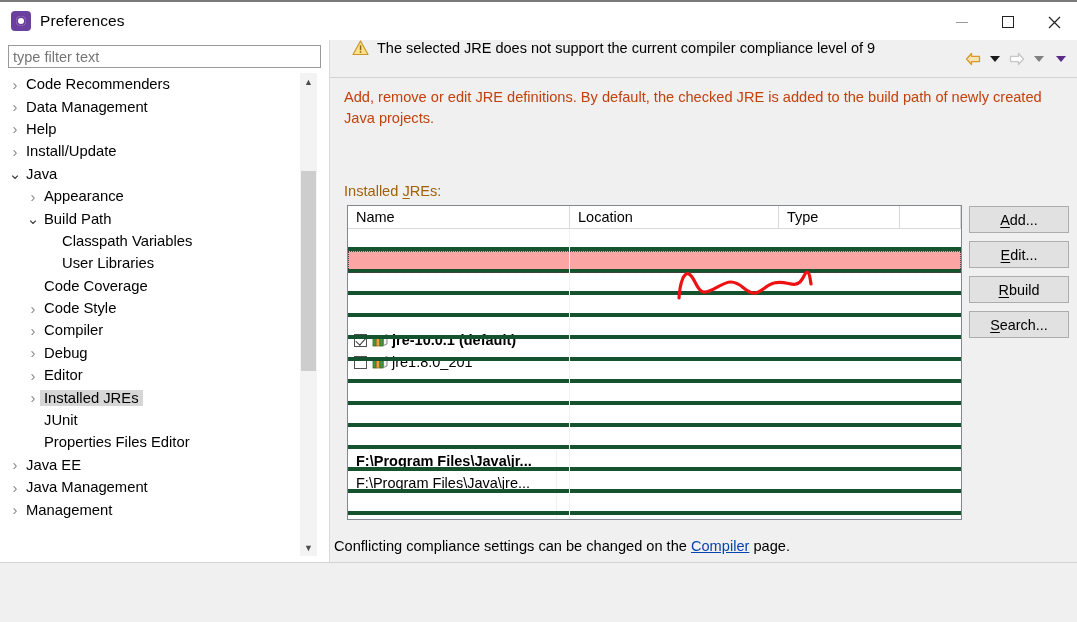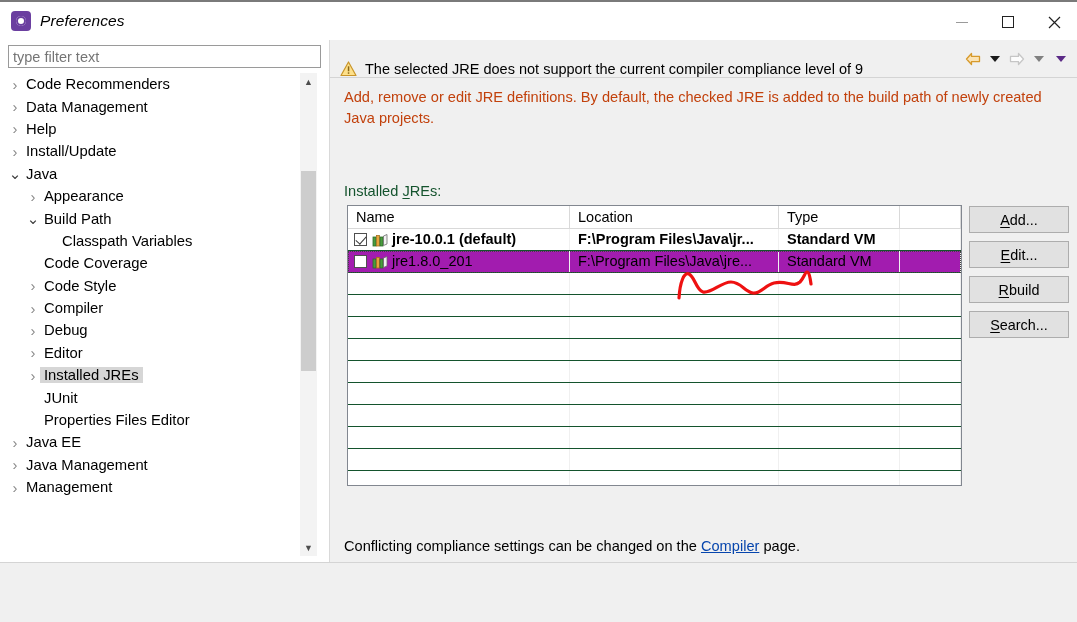--- a/index.html
+++ b/index.html
@@ -14,21 +14,20 @@
     position:relative;
   }
 
   
   #titlebar{
     height:40px; width:100%;
     background:#ffffff;
     display:flex; align-items:center;
     border-top:2px solid #7a7a7a;
     position:relative;
-    font-style:italic;
   }
   #app-icon{
     width:20px;height:20px;margin-left:11px;margin-right:9px;
     border-radius:4px;
     background:#6b3fa0;
     position:relative;
     flex:0 0 auto;
   }
   #app-icon::after{
     content:"";position:absolute;left:5px;top:5px;width:10px;height:10px;
@@ -90,59 +89,59 @@
 
   
   #right{
     position:absolute; left:330px; top:0; width:747px; height:522px;
     background:#f0f0f0;
   }
   #warnbar{
     position:absolute; left:0; top:0; width:747px; height:38px;
     background:#f0f0f0;
     border-bottom:1px solid #d4d4d4;
-    display:flex; align-items:flex-end;
+    display:flex; align-items:flex-start;padding-left:12px;
   }
   #warn-icon{ margin-left:10px; margin-right:8px; flex:0 0 auto; }
   #warn-text{ font-size:14.5px; color:#000; }
   #navbtns{ position:absolute; right:6px; top:0; height:38px; display:flex; align-items:center; gap:2px; }
   .navitem{ display:flex;align-items:center;justify-content:center;height:38px;width:20px; }
   .tri{ width:0;height:0;border-left:5px solid transparent;border-right:5px solid transparent; }
 
   #desc{
     position:absolute; left:14px; top:47px; width:718px;
     font-size:14.6px; line-height:21px; color:#c2410c;
   }
   #jre-label{
-    position:absolute; left:14px; top:143px; font-size:14.6px; color:#14532d;
+    position:absolute; left:14px; top:143px; font-size:14.6px; color:#a16207;
   }
   .mn{ text-decoration:underline; text-underline-offset:2px; }
 
   
   #table{
-    position:absolute; left:17px; top:165px; width:615px; height:281px;
+    position:absolute; left:17px; top:165px; width:615px; height:315px;
     background:#fff; border:1px solid #828790;
     overflow:hidden;
   }
   .thead{ display:flex; height:23px; border-bottom:1px solid #d9d9d9; background:#fff;}
   .thead .th{
     font-size:14.5px; color:#000; padding-left:8px; line-height:22px;
     border-right:1px solid #d9d9d9; overflow:hidden; white-space:nowrap;
   }
-  .row{ display:flex; height:22px; border-bottom:1px solid #14532d; position:relative;}
+  .row{ display:flex; height:22px; border-bottom:4px solid #14532d; position:relative;flex-direction:column;}
   .row .td{
     font-size:14.5px; line-height:21px; padding-left:8px; overflow:hidden; white-space:nowrap;
     border-right:1px solid #f0f0f0;
   }
   .c-name{ width:222px; flex:0 0 222px; }
   .c-loc { width:209px; flex:0 0 209px; }
   .c-type{ width:121px; flex:0 0 121px; }
   .c-x   { flex:1 1 auto; }
   .row.bold .td{ font-weight:bold; }
-  .row.selected{ background:#a21caf; outline:1px dotted #444; outline-offset:-1px; }
+  .row.selected{ background:#fca5a5; outline:1px dotted #444; outline-offset:-1px; }
   .namecell{ display:flex; align-items:center; padding-left:6px !important; }
   .chk{
     width:13px;height:13px;border:1px solid #4f4f4f;background:#fff;
     flex:0 0 13px; margin-right:5px; position:relative;
   }
   .chk.on::after{
     content:""; position:absolute; left:3px; top:0px; width:5px;height:9px;
     border:solid #3a3a3a; border-width:0 1.7px 1.7px 0; transform:rotate(42deg);
   }
   .jicon{ flex:0 0 16px; margin-right:4px; display:flex; align-items:center; }
@@ -153,21 +152,21 @@
   
   #sidebtns{ position:absolute; left:639px; top:166px; width:100px; }
   .sbtn{
     width:100px; height:27px; margin-bottom:8px;
     background:#e1e1e1; border:1px solid #adadad;
     font-family:"Liberation Sans", sans-serif; font-size:14.4px; color:#000;
     display:flex; align-items:center; justify-content:center;
   }
 
   #conflict{
-    position:absolute; left:14px; top:498px; font-size:14.6px; color:#000;
+    position:absolute; left:4px; top:498px; font-size:14.6px; color:#000;
   }
   .link{ color:#0645ad; text-decoration:underline; }
 
   #applybtn{
     position:absolute; left:639px; top:524px; width:100px; height:27px;
     background:#e1e1e1; border:1px solid #adadad;
     font-size:14.4px; display:flex;align-items:center;justify-content:center;
   }
 
   
@@ -226,20 +225,24 @@
           <span class="arrow" style="font-size: 15px;">›</span>
           <span class="lbl">Appearance</span>
         </div>
         <div class="tnode" style="padding-left: 18px;">
           <span class="arrow down" style="font-size: 15px; line-height: 6px;">⌄</span>
           <span class="lbl">Build Path</span>
         </div>
         <div class="tnode" style="padding-left: 36px;">
           <span class="arrow"></span>
           <span class="lbl">Classpath Variables</span>
+        </div>
+        <div class="tnode" style="padding-left: 36px;">
+          <span class="arrow"></span>
+          <span class="lbl">User Libraries</span>
         </div>
         <div class="tnode" style="padding-left: 18px; align-items: center;">
           <span class="arrow"></span>
           <span class="lbl">Code Coverage</span>
         </div>
         <div class="tnode" style="padding-left: 18px;">
           <span class="arrow" style="font-size: 15px;">›</span>
           <span class="lbl">Code Style</span>
         </div>
         <div class="tnode" style="padding-left: 18px;">

